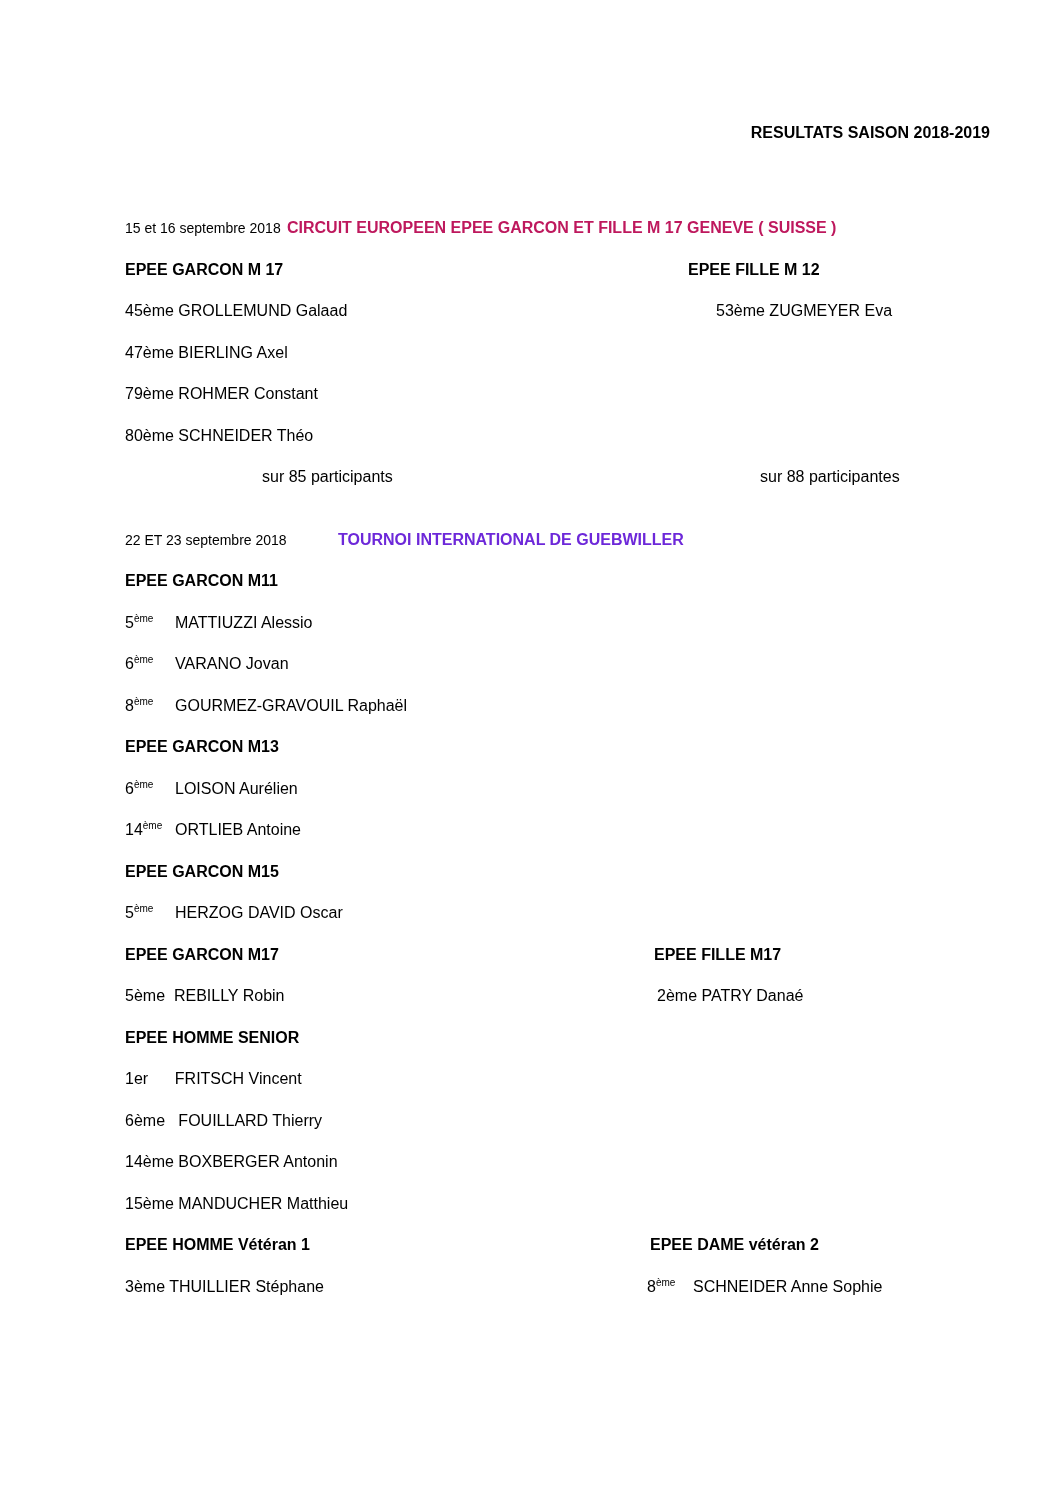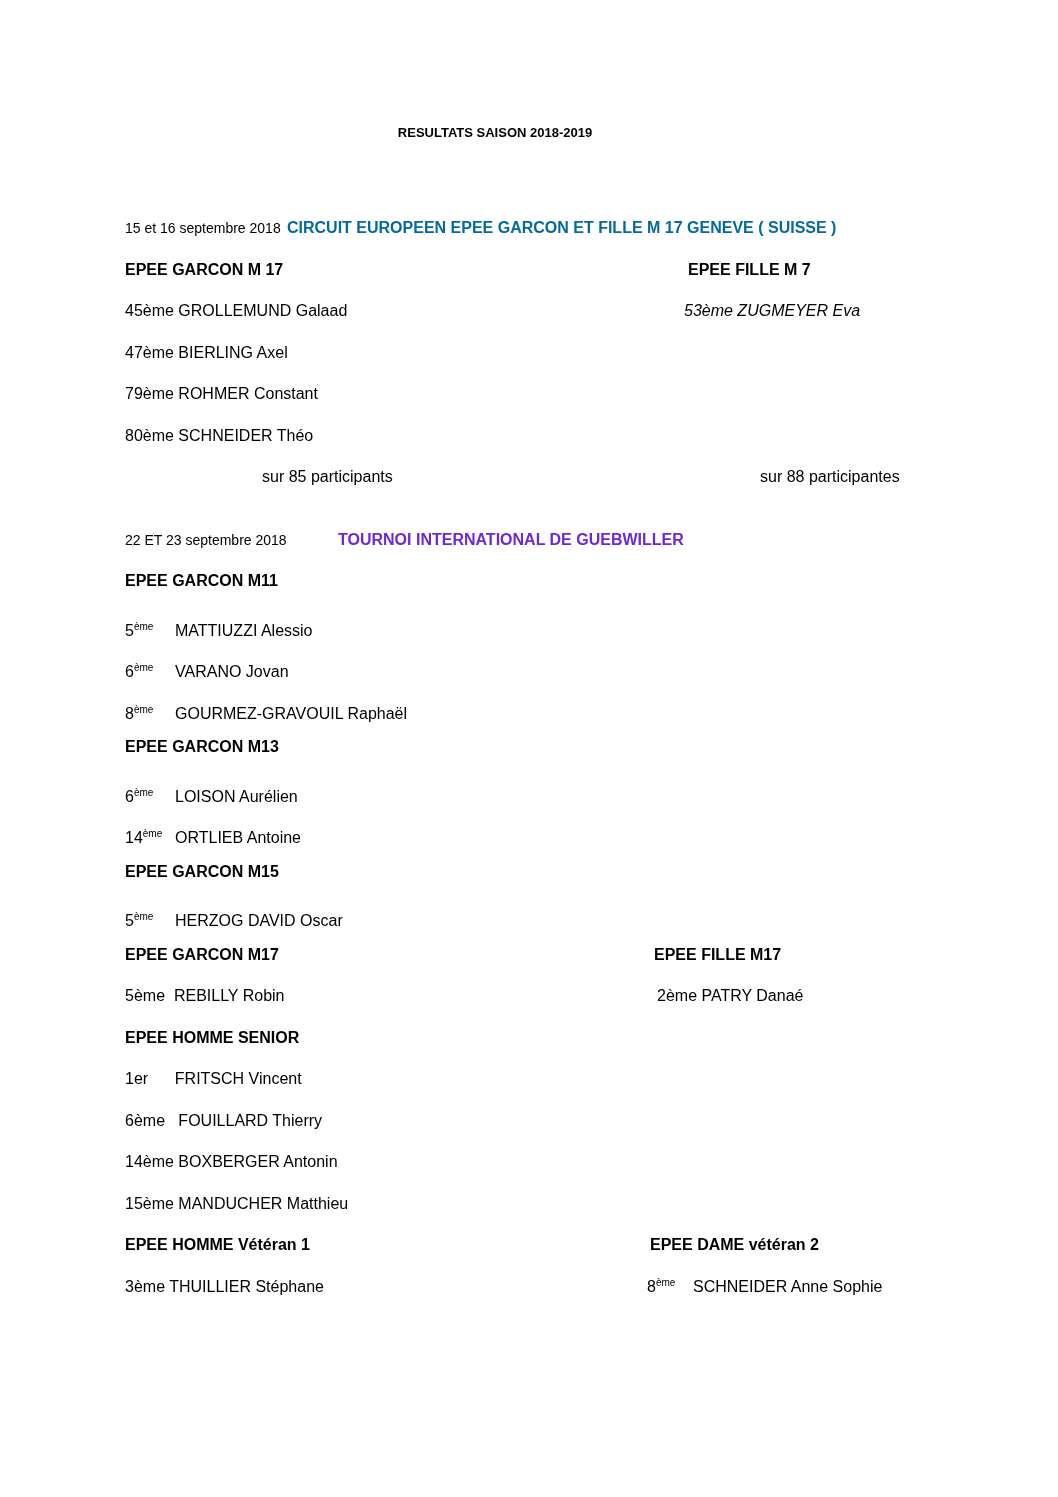--- a/index.html
+++ b/index.html
@@ -8,64 +8,64 @@
     width:1058px;
     height:1497px;
     background:#ffffff;
     overflow:hidden;
     font-family:"Liberation Sans", sans-serif;
     color:#000000;
   }
   .doc-title{
     padding-top:122px;
     padding-right:68px;
-    text-align:center;
-    font-size:13px;
+    text-align:right;
+    font-size:16px;
     line-height:21px;
     font-weight:bold;
   }
   .rows{margin-top:73px;}
   .row{position:relative;height:41.5px;line-height:20px;font-size:16px;}
   .row.gap{margin-top:21px;}
   .cell{position:absolute;top:2px;white-space:pre;}
   .cl{left:125px;}
   .heading{font-weight:bold;}
   .date{font-size:14px;}
   .ev-title{font-weight:bold;}
-  .ev1-title{left:287px;color:#0369a1;}
+  .ev1-title{left:287px;color:#be185d;}
   .ev2-title{left:338px;color:#6d28d9;}
   .note-l{left:262px;}
   .note-r{left:760px;}
   .r-s1h{left:688px;}
-  .r-s1{left:684px;font-style:italic;}
+  .r-s1{left:716px;}
   .r-s2h{left:654px;}
   .r-s2{left:657px;}
   .r-vh{left:650px;}
   .r-v{left:647px;}
-  .rank{display:inline-block;min-width:50px;margin-top:8px;}
+  .rank{display:inline-block;min-width:50px;}
   .rank-r{display:inline-block;min-width:46px;}
   .sup{font-size:10px;position:relative;top:-6px;}
 </style>
 </head>
 <body>
 
 <div class="page">
 
   <div class="doc-title">RESULTATS SAISON 2018-2019</div>
 
   <div class="rows">
 
     <div class="row">
       <span class="cell cl date">15 et 16 septembre 2018</span>
       <span class="cell ev-title ev1-title">CIRCUIT EUROPEEN EPEE GARCON ET FILLE M 17 GENEVE ( SUISSE )</span>
     </div>
 
     <div class="row">
       <span class="cell cl heading">EPEE GARCON M 17</span>
-      <span class="cell heading r-s1h">EPEE FILLE M 7</span>
+      <span class="cell heading r-s1h">EPEE FILLE M 12</span>
     </div>
 
     <div class="row">
       <span class="cell cl">45ème GROLLEMUND Galaad</span>
       <span class="cell r-s1">53ème ZUGMEYER Eva</span>
     </div>
 
     <div class="row">
       <span class="cell cl">47ème BIERLING Axel</span>
     </div>

